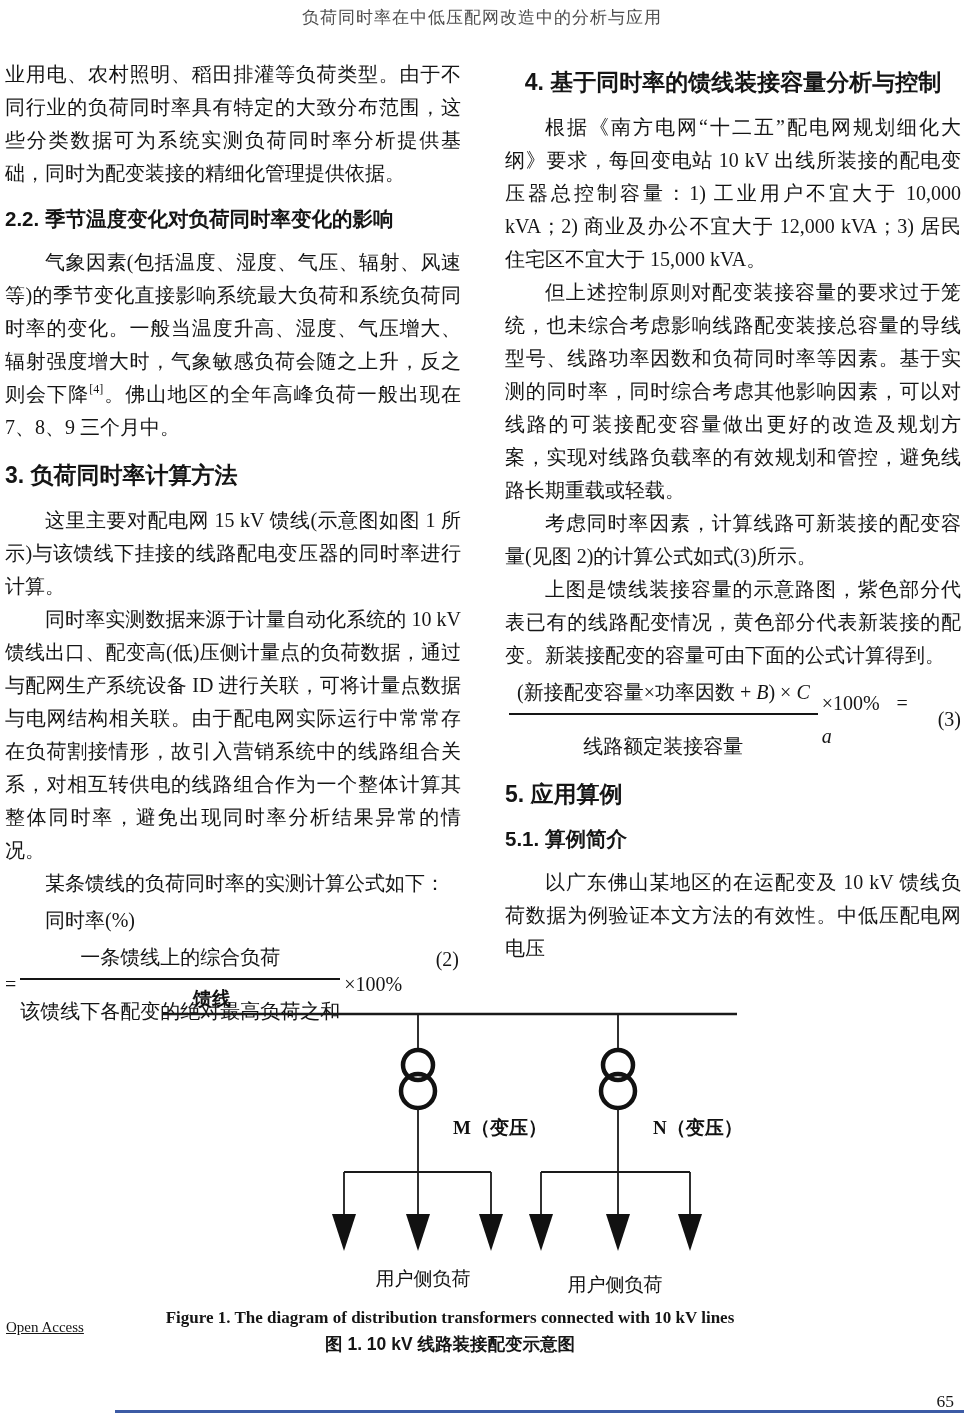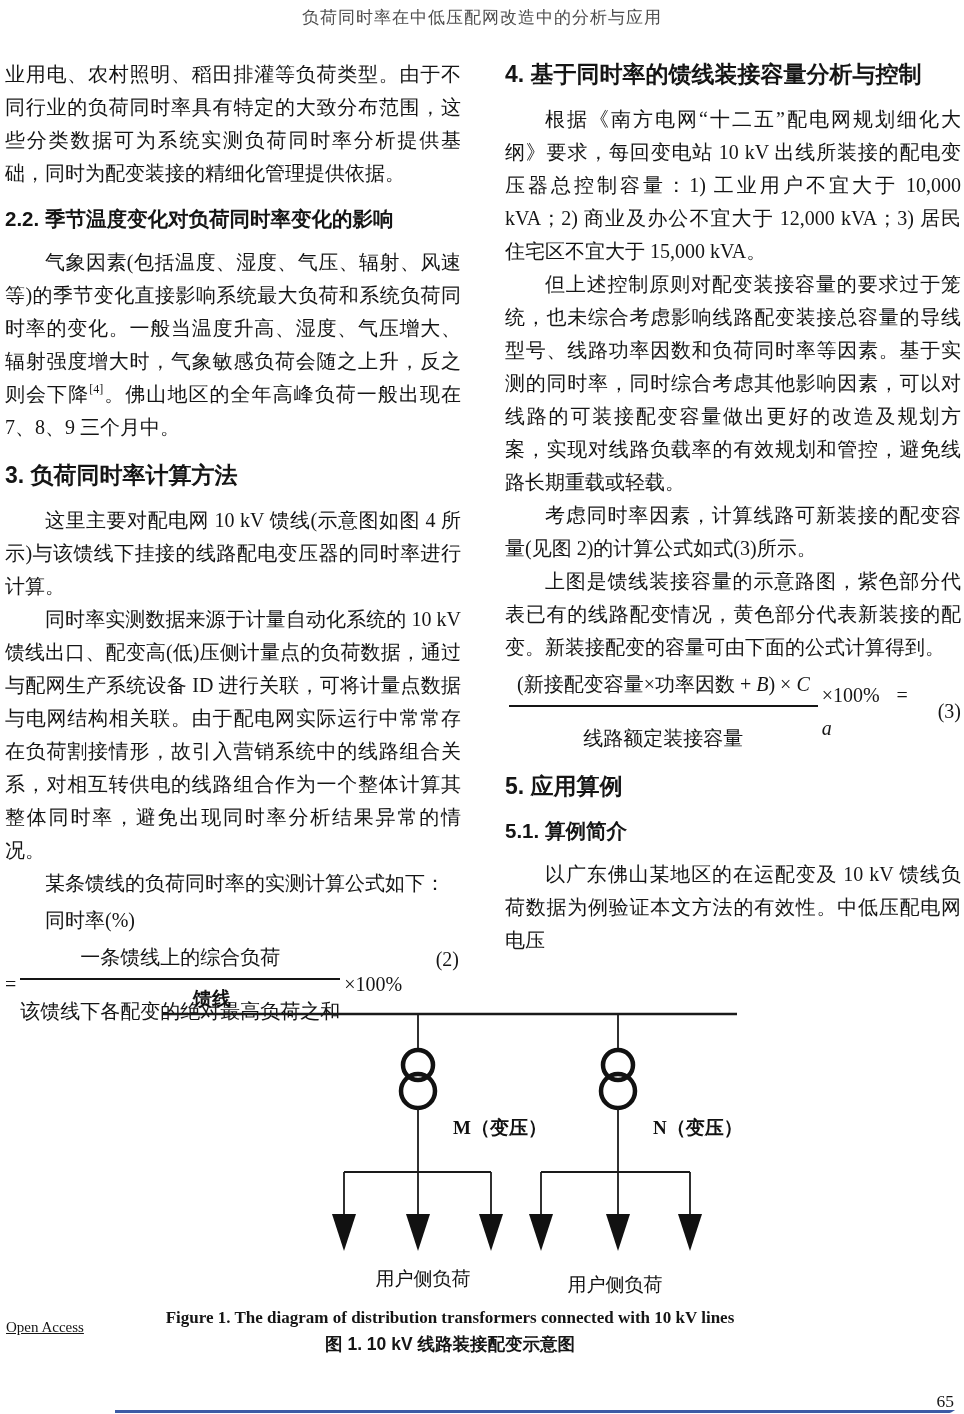--- a/index.html
+++ b/index.html
@@ -1,29 +1,29 @@
 <!DOCTYPE html>
 <html><head>
 <meta charset="utf-8">
 <style>
   html,body{margin:0;padding:0;background:#fff;}
   .page{position:relative;width:964px;height:1414px;background:#ffffff;overflow:hidden;
-        font-family:"Liberation Serif","DejaVu Serif",serif;color:#151515;border-radius:21px;}
+        font-family:"Liberation Serif","DejaVu Serif",serif;color:#151515;}
   .running-head{position:absolute;top:6px;left:0;width:100%;text-align:center;
         font-size:17px;color:#4c4c4c;letter-spacing:1px;}
   .col{position:absolute;top:58px;width:456px;font-size:20px;line-height:33px;text-align:justify;}
   .col-left{left:5px;}
   .col-right{left:505px;}
   .col p{margin:0;text-indent:2em;}
   .col p.noindent{text-indent:0;}
   .h-major{font-family:"Liberation Sans","DejaVu Sans",sans-serif;font-weight:700;
         font-size:23px;line-height:32px;margin:15px 0 13px;text-align:left;}
   .h-minor{font-family:Liberation Sans, sans-serif;font-weight:700;
         font-size:20.5px;line-height:30px;margin:14px 0 12px;text-align:left;}
-  .h-first{margin-top:0;}
+  .h-first{margin-top:8px;text-align:center;}
   sup.ref{font-size:12px;vertical-align:super;line-height:0;}
   i.var{font-style:italic;font-family:"Liberation Serif","DejaVu Serif",serif;}
   
   .eq{position:relative;margin-top:4px;}
   .eq-lead{text-indent:0;margin:0;}
   .eq-row{display:flex;align-items:center;text-indent:0;margin-top:4px;position:relative;}
   .frac{display:inline-flex;flex-direction:column;text-align:center;margin:0 4px;}
   .frac .num{border-bottom:2px solid #151515;padding:0 8px 4px;white-space:nowrap;}
   .frac .den{padding-top:15px;white-space:nowrap;}
   .eq-no{position:absolute;right:2px;top:2px;}
@@ -50,21 +50,21 @@
 
   <div class="col col-left">
     <p class="noindent">业用电、农村照明、稻田排灌等负荷类型。由于不同行业的负荷同时率具有特定的大致分布范围，这些分类数据可为系统实测负荷同时率分析提供基础，同时为配变装接的精细化管理提供依据。</p>
 
     <div class="h-minor">2.2. 季节温度变化对负荷同时率变化的影响</div>
 
     <p><span>气象因素(包括温度、湿度、气压、辐射、风速等)的季节变化直接影响系统最大负荷和系统负荷同时率的变化。一般当温度升高、湿度、气压增大、辐射强度增大时，气象敏感负荷会随之上升，反之则会下降</span><sup class="ref">[4]</sup><span>。佛山地区的全年高峰负荷一般出现在 7、8、9 三个月中。</span></p>
 
     <div class="h-major">3. 负荷同时率计算方法</div>
 
-    <p>这里主要对配电网 10 kV 馈线(示意图如图 4 所示)与该馈线下挂接的线路配电变压器的同时率进行计算。</p>
+    <p>这里主要对配电网 15 kV 馈线(示意图如图 1 所示)与该馈线下挂接的线路配电变压器的同时率进行计算。</p>
     <p>同时率实测数据来源于计量自动化系统的 10 kV 馈线出口、配变高(低)压侧计量点的负荷数据，通过与配网生产系统设备 ID 进行关联，可将计量点数据与电网结构相关联。由于配电网实际运行中常常存在负荷割接情形，故引入营销系统中的线路组合关系，对相互转供电的线路组合作为一个整体计算其整体同时率，避免出现同时率分析结果异常的情况。</p>
     <p>某条馈线的负荷同时率的实测计算公式如下：</p>
 
     <div class="eq">
       <p class="eq-lead">同时率(%)</p>
       <div class="eq-row">
         <span>=</span>
         <span class="frac">
           <span class="num">一条馈线上的综合负荷</span>
           <span class="den">该馈线下各配变的绝对最高负荷之和</span>

